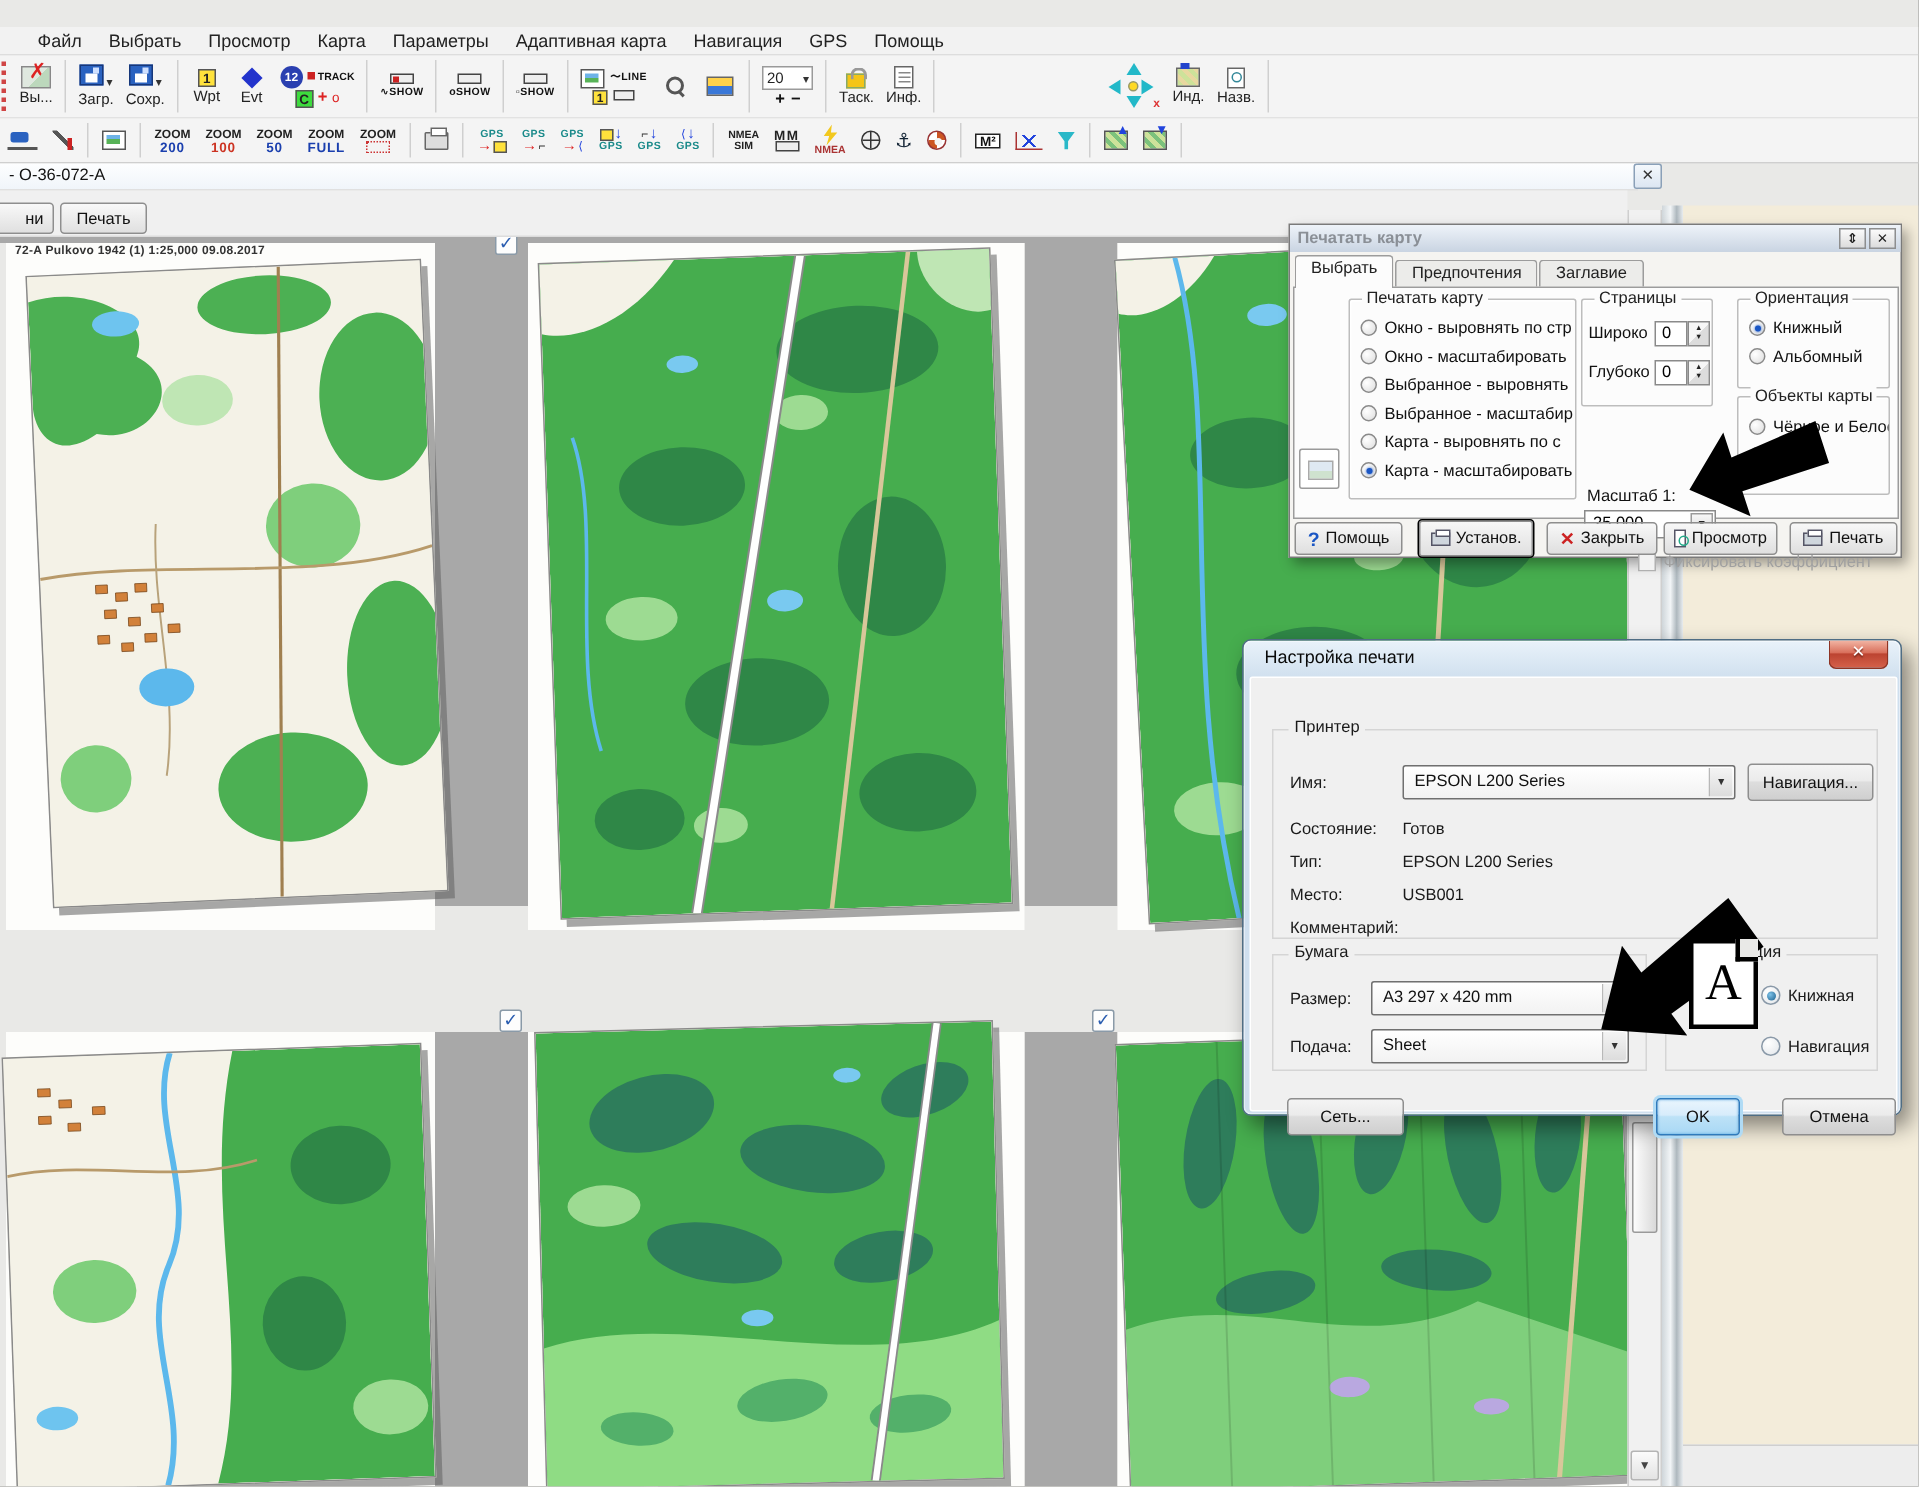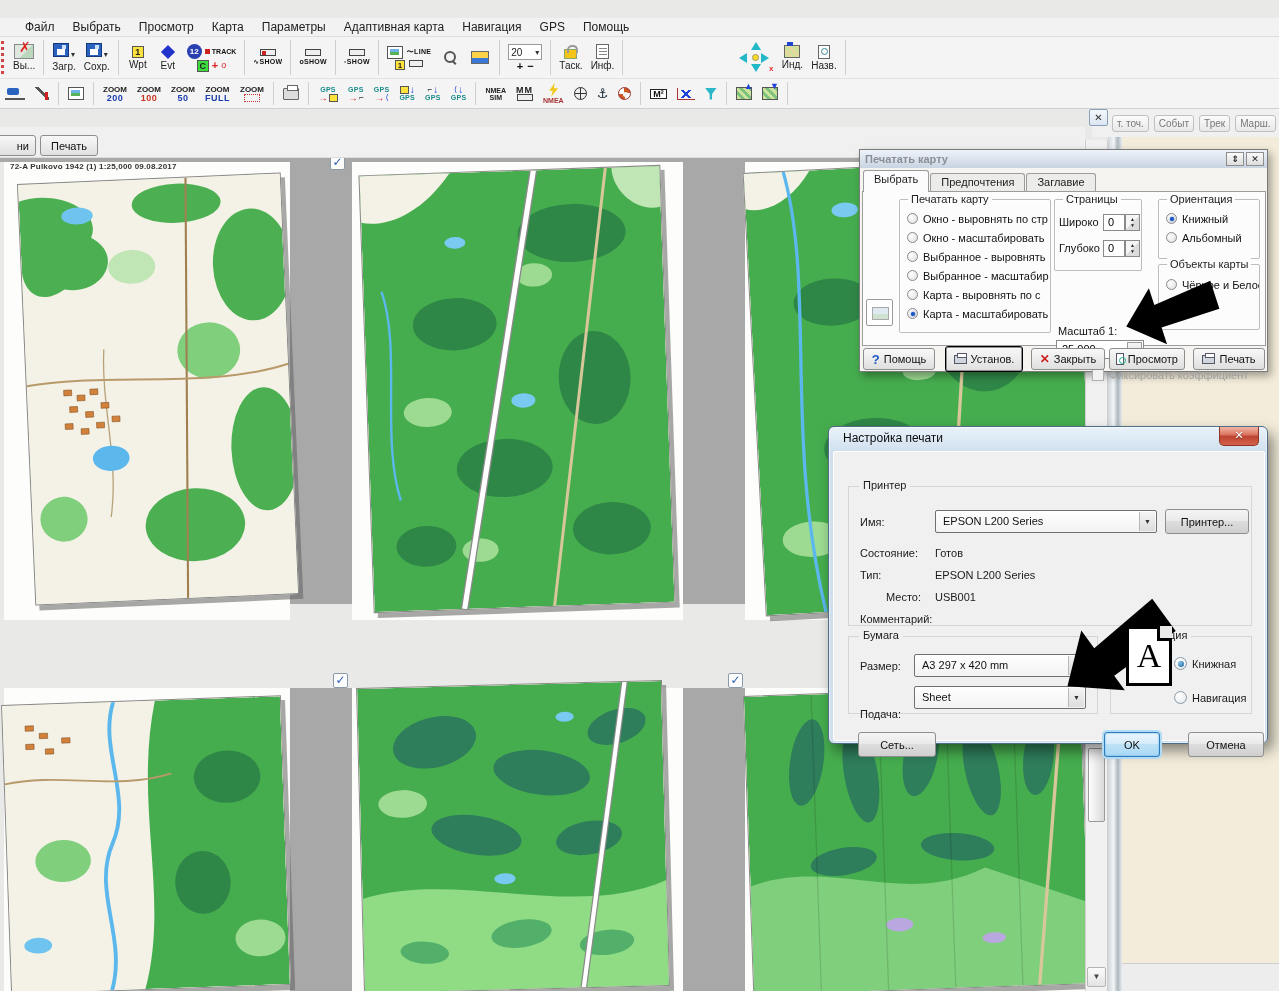--- a/index.html
+++ b/index.html
@@ -447,31 +447,21 @@
     <span class="sep"></span>
     <span class="tbb2">
         <span class="ic ic-imgup"></span>
       </span>
     <span class="tbb2">
         <span class="ic ic-imgdn"></span>
       </span>
     <span class="sep"></span>
   </div>
 
-  <div id="sidebtns">
-
-      <span class="sbtn">т. точ.</span>
-
-      <span class="sbtn">Событ</span>
-
-      <span class="sbtn">Трек</span>
-
-      <span class="sbtn">Марш.</span>
-
-  </div>
+  <div id="docbar"><span>- O-36-072-A</span></div>
   <div id="doc-close">✕</div>
 
   <div id="printbar"></div>
   <button id="btn-partial" class="cbtn">ни</button>
   <button id="btn-print-top" class="cbtn">Печать</button>
 
   <div id="preview">
     <div class="gap" style="left:0;top:0;width:1085px;height:4px;"></div>
     <div class="gap" style="left:290px;top:0;width:62px;height:446px;"></div>
     <div class="gap" style="left:683px;top:0;width:62px;height:446px;"></div>
@@ -758,36 +748,36 @@
 
   <div id="dlg2">
     <span class="d2title">Настройка печати</span>
     <div id="d2-close">✕</div>
     <div id="d2body">
       <div class="gb7" style="left:14px;top:34px;width:404px;height:140px;">
         <span class="glabel">Принтер</span>
       </div>
       <span class="frow" style="left:26px;top:64px;">Имя:</span>
       <div class="combo7" style="left:101px;top:58px;width:222px;"><span>EPSON L200 Series</span><span class="da7">▼</span></div>
-      <button class="wbtn" style="left:331px;top:57px;width:84px;">Принтер...</button>
+      <button class="wbtn" style="left:331px;top:57px;width:84px;">Навигация...</button>
       <span class="frow" style="left:26px;top:95px;">Состояние:</span>
       <span class="frow" style="left:101px;top:95px;">Готов</span>
       <span class="frow" style="left:26px;top:117px;">Тип:</span>
       <span class="frow" style="left:101px;top:117px;">EPSON L200 Series</span>
-      <span class="frow" style="left:26px;top:139px;margin-left:26px;">Место:</span>
+      <span class="frow" style="left:26px;top:139px;">Место:</span>
       <span class="frow" style="left:101px;top:139px;">USB001</span>
       <span class="frow" style="left:26px;top:161px;">Комментарий:</span>
       <span class="frow" style="left:101px;top:161px;"></span>
 
       <div class="gb7" style="left:14px;top:184px;width:250px;height:78px;">
         <span class="glabel">Бумага</span>
       </div>
       <span class="frow" style="left:26px;top:208px;">Размер:</span>
       <div class="combo7" style="left:80px;top:202px;width:172px;"><span>A3 297 x 420 mm</span><span class="da7">▼</span></div>
-      <span class="frow" style="left:26px;top:256px;">Подача:</span>
+      <span class="frow" style="left:26px;top:240px;">Подача:</span>
       <div class="combo7" style="left:80px;top:234px;width:172px;"><span>Sheet</span><span class="da7">▼</span></div>
 
       <div class="gb7" style="left:276px;top:184px;width:142px;height:78px;">
         <span class="glabel">Ориентация</span>
       </div>
       <span class="radio7 sel" style="left:340px;top:205px;"></span>
       <span class="r7label" style="left:358px;top:206px;">Книжная</span>
       <span class="radio7" style="left:340px;top:239px;"></span>
       <span class="r7label" style="left:358px;top:240px;">Навигация</span>
 

